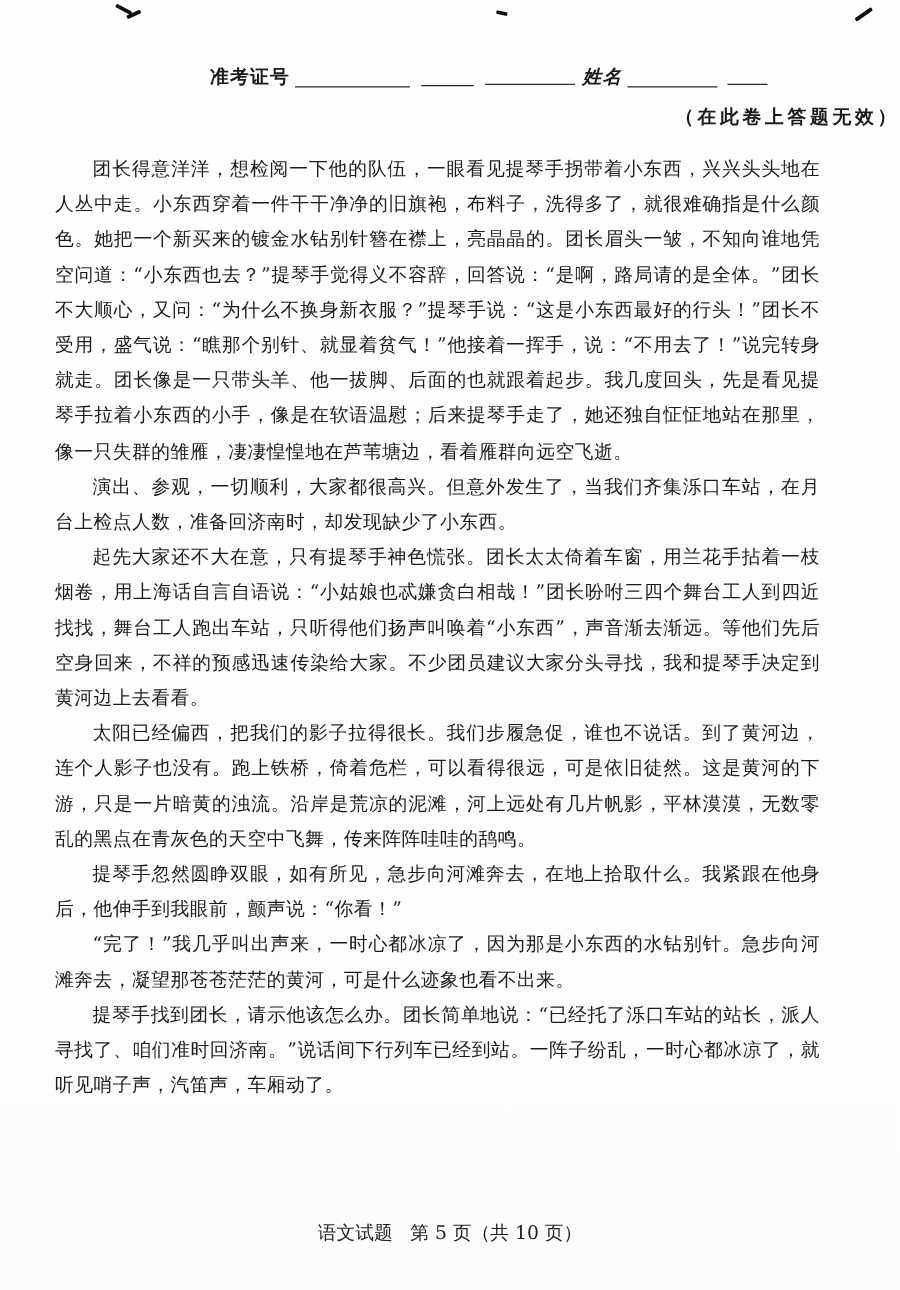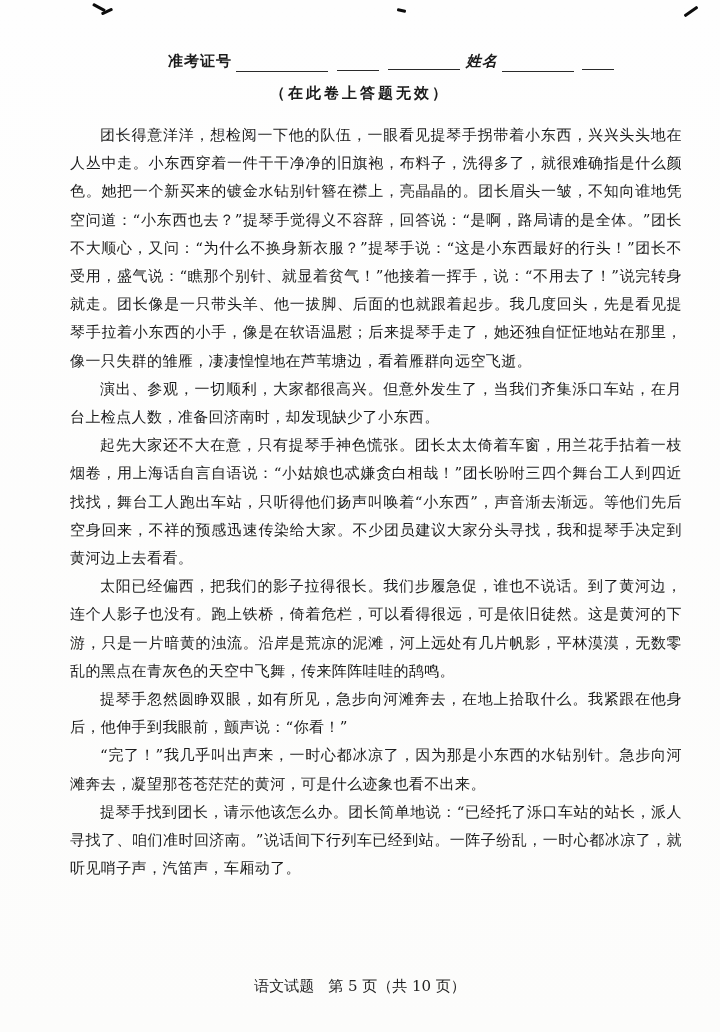--- a/index.html
+++ b/index.html
@@ -9,40 +9,40 @@
     font-family:"DejaVu Serif","Liberation Serif",serif;
     color:#1b1b1b;
     position:relative;
     overflow:hidden;
   }
   .page { position:absolute; inset:0; background:linear-gradient(180deg,#fefefe 0%,#fcfcfb 100%); }
 
   
   .header-row {
     position:absolute; top:52px; left:168px; right:90px;
-    display:flex; align-items:flex-end;
+    display:flex; align-items:center;
     font-weight:700; font-size:15px; white-space:nowrap;
   }
   .hlabel { padding-bottom:1px; letter-spacing:1px; }
   .u { display:inline-block; border-bottom:1.6px solid #2a2a2a; height:15px; }
   .u1 { width:92px; margin-left:4px; }
   .u2 { width:42px; margin-left:9px; transform:translateY(-1px); }
   .u3 { width:72px; margin-left:9px; transform:translateY(-2px); }
   .u4 { width:72px; margin-left:4px; }
   .u5 { width:32px; margin-left:8px; transform:translateY(-2px); }
   .name-label { margin-left:6px;font-style:italic; }
 
   .notice {
     position:absolute; top:84px; left:0; width:100%;
-    text-align:center; font-weight:700; font-size:15px; letter-spacing:3px;
+    text-align:right; font-weight:700; font-size:15px; letter-spacing:3px;
   }
 
   
   .passage {
-    position:absolute; top:121px; left:70px; width:612px;
+    position:absolute; top:121px; left:44px; width:612px;
     font-size:15px; line-height:28.2px;
     text-align:justify; text-justify:inter-character;
     letter-spacing:0.4px;
   }
   .passage p { margin:0; text-indent:2em; }
 
   .footer {
     position:absolute; top:977px; left:0; width:100%;
     text-align:center; font-size:15px; color:#222;
   }

